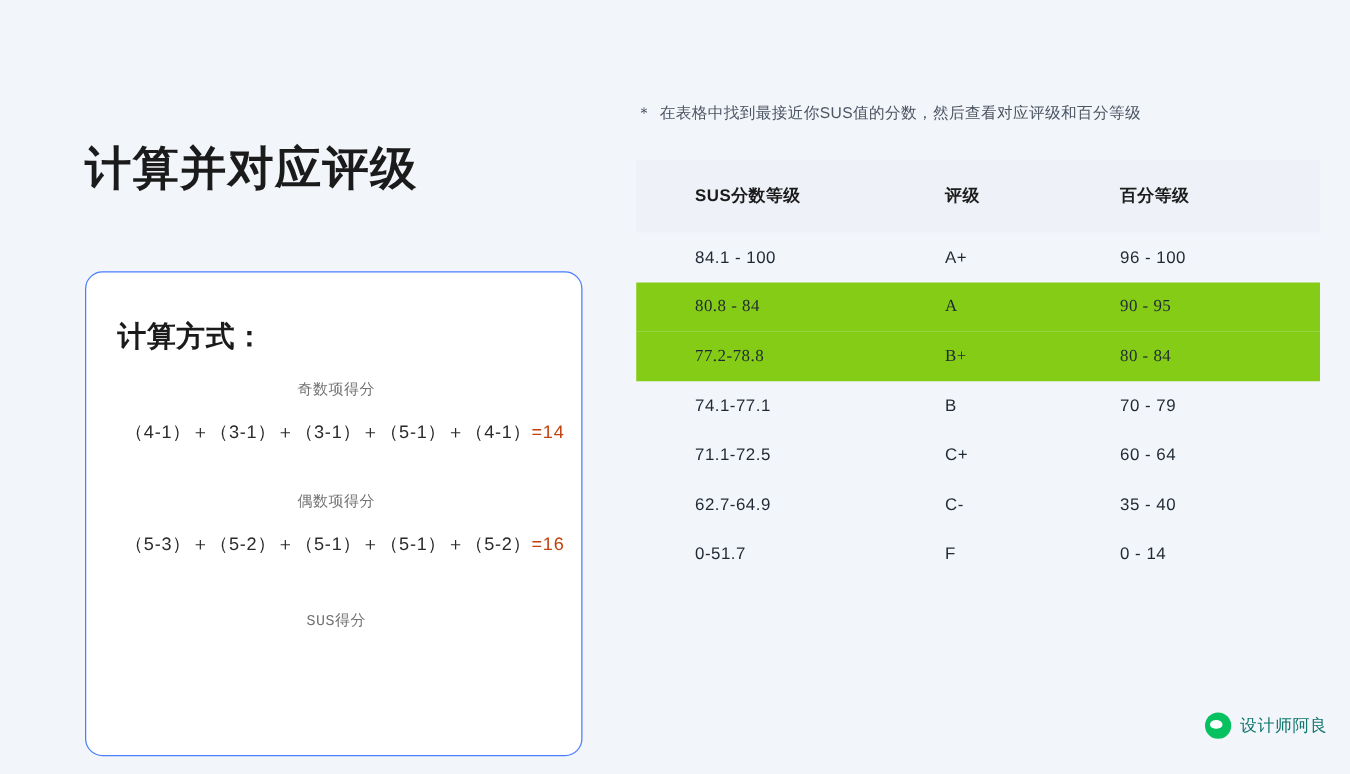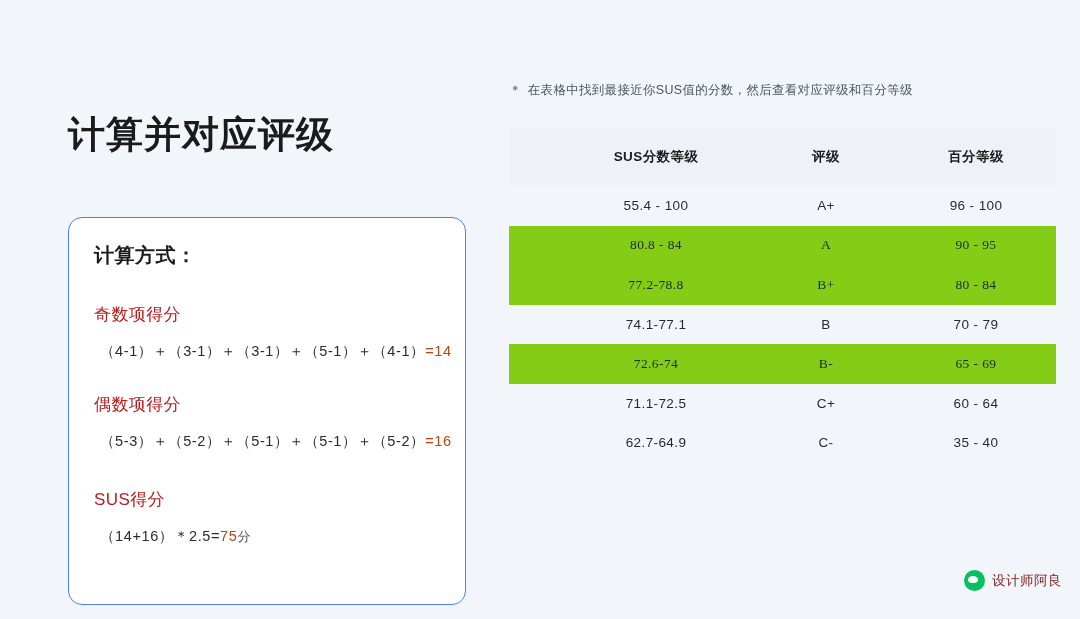--- a/index.html
+++ b/index.html
@@ -46,39 +46,40 @@
     width: 398px;
     height: 388px;
     box-sizing: border-box;
     background: #ffffff;
     border: 1.5px solid #4a7dff;
     border-radius: 14px;
   }
   .calc-card-title {
     position: absolute;
     left: 25px;
-    top: 24px;
-    font-size: 20px;
+    top: 36px;
+    font-size: 23px;
     font-weight: bold;
     color: #1b1b1b;
     letter-spacing: 0.5px;
   }
   .calc-block {
     position: absolute;
     left: 25px;
     width: 350px;
   }
   .calc-block.b1 { top: 85px; }
   .calc-block.b2 { top: 175px; }
-  .calc-block.b3 { top: 270px; }
+  .calc-block.b3 { top: 270px; font-family: Liberation Mono, monospace; }
   .calc-label {
-    font-size: 17px;
-    color: #b91c1c;
+    font-size: 12px;
+    color: #737373;
     margin-bottom: 16px;
     letter-spacing: 0.4px;
+    text-align: center;
   }
   .calc-expr {
     font-size: 14.5px;
     color: #2a2a2a;
     letter-spacing: 0.6px;
     padding-left: 6px;
     white-space: nowrap;
   }
   .calc-expr .res {
     color: #c2410c;
@@ -111,21 +112,21 @@
   }
   .table {
     position: absolute;
     left: 9px;
     top: 128px;
     width: 505px;
     border-collapse: collapse;
     table-layout: fixed;
   }
   .table th, .table td {
-    text-align: center;
+    text-align: left;
     font-weight: normal;
     font-size: 13.5px;
     color: #1f2833;
     padding: 0;
     height: 39.5px;
     vertical-align: middle;
     letter-spacing: 0.4px;
   }
   .table th {
     font-weight: bold;
@@ -162,21 +163,21 @@
     position: absolute;
     left: 4px;
     top: 6px;
     width: 10px;
     height: 7px;
     background: #fff;
     border-radius: 50% 50% 45% 45%;
   }
   .wm-text {
     font-size: 13.5px;
-    color: #7f1d1d;
+    color: #0f766e;
     letter-spacing: 0.5px;
     white-space: nowrap;
   }
 </style>
 </head>
 <body>
 
 <div class="page">
 
   <div class="left-col">
@@ -195,76 +196,73 @@
 
       <div class="calc-block b2">
         <div class="calc-label">偶数项得分</div>
         <div class="calc-expr">
           <span>（5-3）＋（5-2）＋（5-1）＋（5-1）＋（5-2）</span><span class="res">=16</span>
         </div>
       </div>
 
       <div class="calc-block b3">
         <div class="calc-label">SUS得分</div>
-        <div class="calc-expr">
-          <span>（14+16）＊2.5=</span><span class="res">75</span><span class="unit">分</span>
-        </div>
       </div>
     </div>
   </div>
 
   <div class="right-col">
 
     <div class="note">
       <span class="star">＊</span><span>在表格中找到最接近你SUS值的分数，然后查看对应评级和百分等级</span>
     </div>
 
     <table class="table">
       <thead>
         <tr class="head-row">
           <th class="col-a">SUS分数等级</th>
           <th class="col-b">评级</th>
           <th class="col-c">百分等级</th>
         </tr>
       </thead>
       <tbody>
         <tr class="row-plain">
-          <td class="col-a">55.4 - 100</td>
+          <td class="col-a">84.1 - 100</td>
           <td class="col-b">A+</td>
           <td class="col-c">96 - 100</td>
         </tr>
         <tr class="row-alt">
           <td class="col-a">80.8 - 84</td>
           <td class="col-b">A</td>
           <td class="col-c">90 - 95</td>
         </tr>
         <tr class="row-alt">
           <td class="col-a">77.2-78.8</td>
           <td class="col-b">B+</td>
           <td class="col-c">80 - 84</td>
         </tr>
         <tr class="row-plain">
           <td class="col-a">74.1-77.1</td>
           <td class="col-b">B</td>
           <td class="col-c">70 - 79</td>
         </tr>
-        <tr class="row-alt">
-          <td class="col-a">72.6-74</td>
-          <td class="col-b">B-</td>
-          <td class="col-c">65 - 69</td>
-        </tr>
         <tr class="row-plain">
           <td class="col-a">71.1-72.5</td>
           <td class="col-b">C+</td>
           <td class="col-c">60 - 64</td>
         </tr>
         <tr class="row-plain">
           <td class="col-a">62.7-64.9</td>
           <td class="col-b">C-</td>
           <td class="col-c">35 - 40</td>
+        </tr>
+        <tr class="row-plain">
+          <td class="col-a">0-51.7</td>
+          <td class="col-b">F</td>
+          <td class="col-c">0 - 14</td>
         </tr>
       </tbody>
     </table>
 
     <div class="watermark">
       <span class="wm-logo"></span>
       <span class="wm-text">设计师阿良</span>
     </div>
   </div>
 

